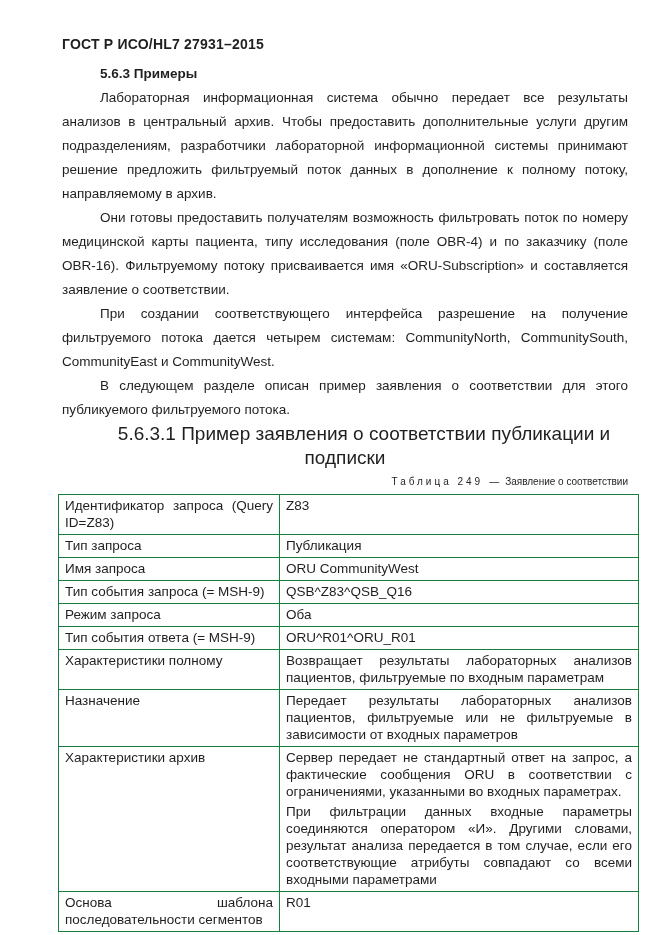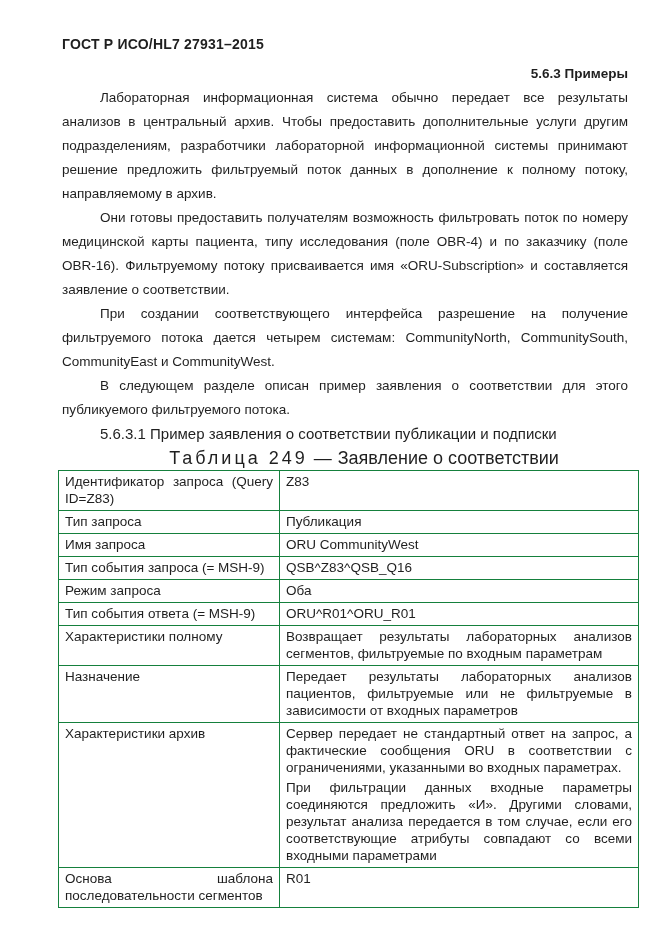--- a/index.html
+++ b/index.html
@@ -28,36 +28,36 @@
     text-align: justify;
   }
   .body-text p { margin: 0; text-indent: 38px; }
   .body-text p.no-indent { text-indent: 0; }
   .sec-heading {
     font-size: 13.5px;
     line-height: 24px;
     font-weight: bold;
     margin: 0;
     text-indent: 38px;
-    text-align: right;
+    text-align: left;
   }
   .subsec-heading {
-    font-size: 15px;
+    font-size: 19px;
     line-height: 24px;
     font-weight: normal;
     margin: 0;
     text-indent: 38px;
-    text-align: left;
+    text-align: center;
   }
   .table-caption {
-    font-size: 18px;
+    font-size: 10px;
     line-height: 24px;
     margin: 0 0 4px 0;
     text-indent: 38px;
-    text-align: center;
+    text-align: right;
     white-space: nowrap;
   }
   .table-caption .cap-label { letter-spacing: 3px; }
   .table-caption .cap-dash { padding: 0 6px; }
   table.conf-table {
     border-collapse: collapse;
     width: 580px;
     margin-left: -4px;
     table-layout: fixed;
   }
@@ -129,34 +129,34 @@
       </tr>
       <tr>
         <td class="label-col">Тип события ответа (= MSH-9)</td>
         <td class="value-col">
             <p>ORU^R01^ORU_R01</p>
           </td>
       </tr>
       <tr>
         <td class="label-col">Характеристики полному</td>
         <td class="value-col">
-            <p>Возвращает результаты лабораторных анализов сегментов, фильтруемые по входным параметрам</p>
+            <p>Возвращает результаты лабораторных анализов пациентов, фильтруемые по входным параметрам</p>
           </td>
       </tr>
       <tr>
         <td class="label-col">Назначение</td>
         <td class="value-col">
             <p>Передает результаты лабораторных анализов пациентов, фильтруемые или не фильтруемые в зависимости от входных параметров</p>
           </td>
       </tr>
       <tr>
         <td class="label-col">Характеристики архив</td>
         <td class="value-col">
           <p>Сервер передает не стандартный ответ на запрос, а фактические сообщения ORU в соответствии с ограничениями, указанными во входных параметрах.</p>
-          <p>При фильтрации данных входные параметры соединяются предложить «И». Другими словами, результат анализа передается в том случае, если его соответствующие атрибуты совпадают со всеми входными параметрами</p>
+          <p>При фильтрации данных входные параметры соединяются оператором «И». Другими словами, результат анализа передается в том случае, если его соответствующие атрибуты совпадают со всеми входными параметрами</p>
         </td>
       </tr>
       <tr>
         <td class="label-col">Основа шаблона последовательности сегментов</td>
         <td class="value-col">
             <p>R01</p>
           </td>
       </tr>
     </tbody>
   </table>

